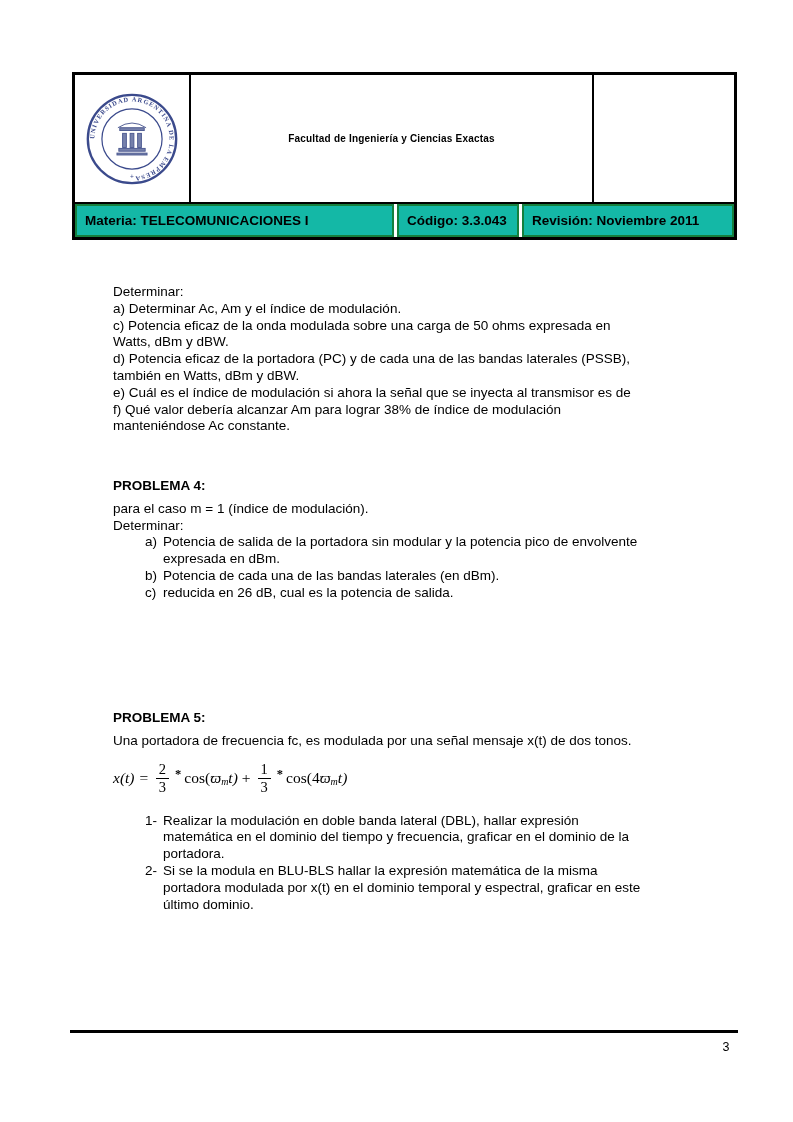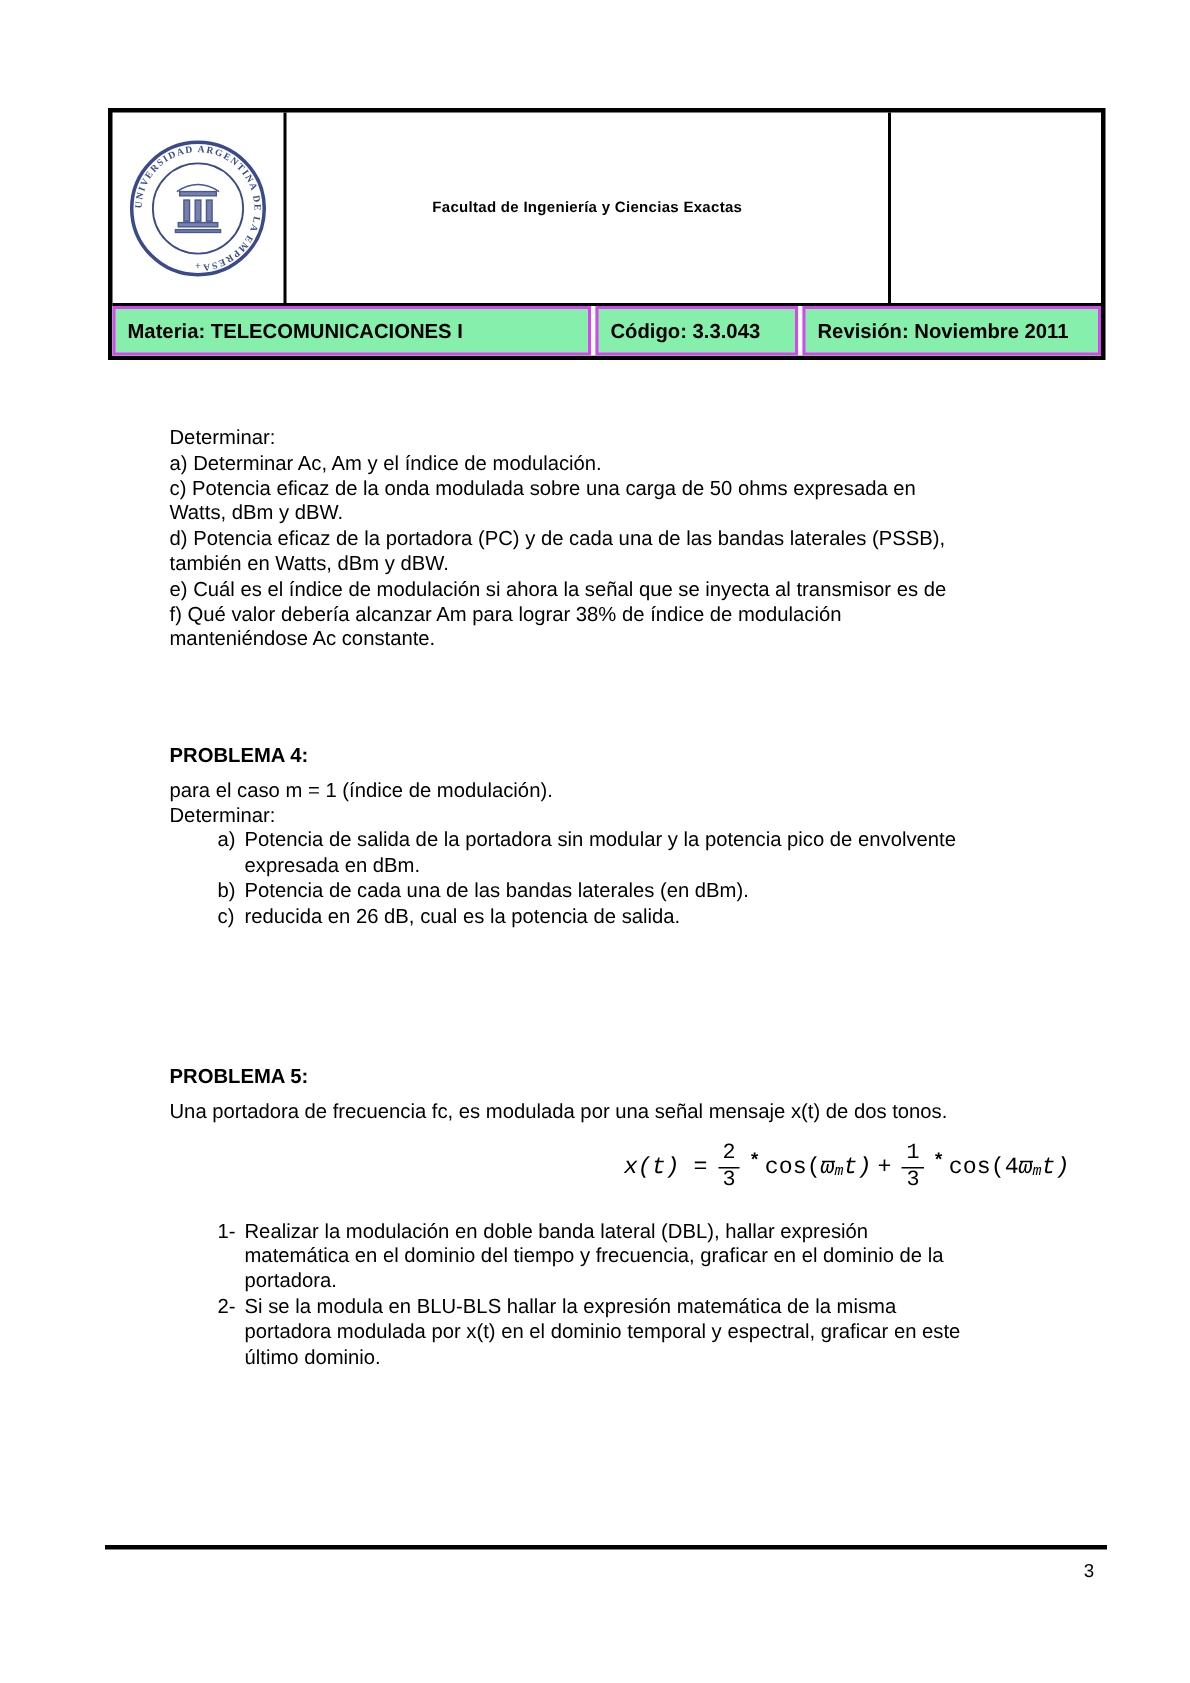--- a/index.html
+++ b/index.html
@@ -15,43 +15,43 @@
     display:flex; flex-direction:column;
   }
   .hrow1 {display:flex; height:129px; border-bottom:2px solid #000; box-sizing:border-box;}
   .cell-logo {width:116px; border-right:2px solid #000; box-sizing:border-box;
     display:flex; align-items:center; justify-content:center;}
   .cell-title {flex:1; border-right:2px solid #000; box-sizing:border-box;
     display:flex; align-items:center; justify-content:center;}
   .faculty-title {font-weight:bold; font-size:10px; letter-spacing:0.2px;}
   .cell-empty {width:140px;}
   .hrow2 {flex:1; display:flex; gap:3px; background:#fff;}
-  .hcell {background:#86efac; border:2px solid #d946ef; box-sizing:border-box;
+  .hcell {background:#14b8a6; border:2px solid #15803d; box-sizing:border-box;
     display:flex; align-items:center; font-weight:bold; font-size:13.5px;
     padding-left:8px; white-space:nowrap;}
   .hcell.materia {width:319px;}
-  .hcell.codigo {width:135px;text-align:center;}
+  .hcell.codigo {width:122px;text-align:center;}
   .hcell.revision {flex:1;}
 
   
   .content {position:absolute; left:113px; width:600px; font-size:13.5px; line-height:16.8px;}
   .tline {white-space:nowrap;}
   .heading {font-weight:bold; margin-bottom:6px; white-space:nowrap;}
   .plist {margin-left:32px;}
   .pitem {display:flex;}
   .pmarker {width:18px; flex:none;}
   .ptext {flex:1;}
   .block1 {top:284px;}
-  .block4 {top:496px;}
+  .block4 {top:478px;}
   .block5 {top:710px;}
 
   
   .formula {
     display:flex; align-items:center; height:48px; margin:5px 0 10px 0;
-    font-family:Liberation Mono, monospace; font-size:15.5px; font-style:italic;justify-content:flex-end;
+    font-family:Liberation Serif, serif; font-size:15.5px; font-style:italic;
   }
   .frac {display:inline-flex; flex-direction:column; align-items:center;
     font-style:normal; font-size:14.5px; line-height:1.2; margin:0 3px;}
   .frac .num {border-bottom:1.4px solid #000; padding:0 3px;}
   .f-op {font-style:normal; font-weight:bold; font-size:12.5px; margin:0 3px; position:relative; top:-4px;}
   .f-fn {font-style:normal;}
   .f-var {font-style:italic;}
   .f-sub {font-size:10px; font-style:italic; position:relative; top:4px;}
   .f-lhs {margin-right:4px;}
   .f-plus {font-style:normal; margin:0 4px;}

